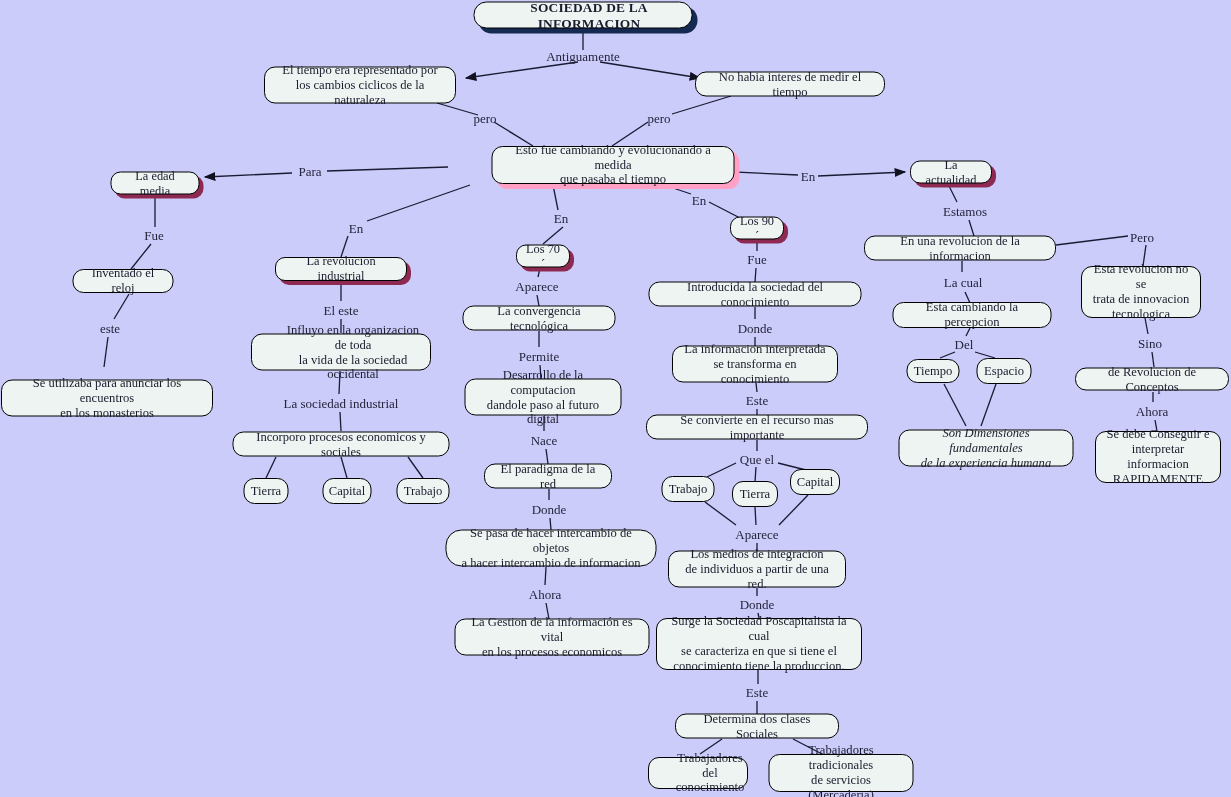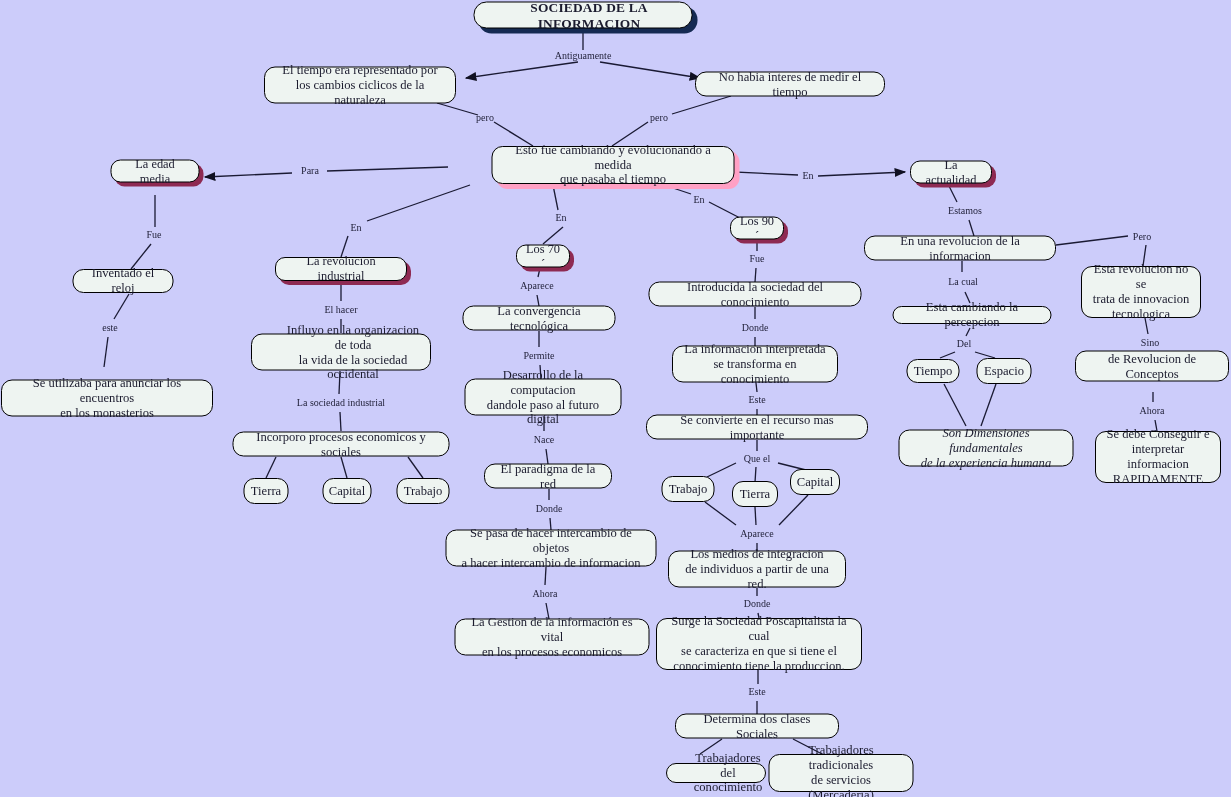--- a/index.html
+++ b/index.html
@@ -8,21 +8,21 @@
     background:#ccccfa;
     font-family:"Liberation Serif","DejaVu Serif",serif;
     overflow:hidden;
   }
   #stage{position:relative;width:1231px;height:797px;}
   svg#edges{position:absolute;left:0;top:0;width:1231px;height:797px;}
   .edge-line{stroke:#1a1a33;stroke-width:1.3;fill:none;}
   .edge-label{
     position:absolute;
     font-family:"Liberation Serif","DejaVu Serif",serif;
-    font-size:10px;
+    font-size:13px;
     color:#24243d;
     white-space:nowrap;
     transform:translate(-50%,-50%);
     background:transparent;
     line-height:1;
   }
   .node{
     position:absolute;
     box-sizing:border-box;
     background:#eef4f1;
@@ -142,21 +142,21 @@
       <div class="edge-label" style="left: 583px; top: 56px;">Antiguamente</div>
       <div class="edge-label" style="left: 485px; top: 118px;">pero</div>
       <div class="edge-label" style="left: 659px; top: 118px;">pero</div>
       <div class="edge-label" style="left: 310px; top: 171px;">Para</div>
       <div class="edge-label" style="left: 808px; top: 176px;">En</div>
       <div class="edge-label" style="left: 356px; top: 228px;">En</div>
       <div class="edge-label" style="left: 561px; top: 218px;">En</div>
       <div class="edge-label" style="left: 699px; top: 200px;">En</div>
       <div class="edge-label" style="left: 154px; top: 235px;">Fue</div>
       <div class="edge-label" style="left: 110px; top: 328px;">este</div>
-      <div class="edge-label" style="left: 341px; top: 310px;">El hacer</div>
+      <div class="edge-label" style="left: 341px; top: 310px;">El este</div>
       <div class="edge-label" style="left: 341px; top: 403px;">La sociedad industrial</div>
       <div class="edge-label" style="left: 537px; top: 286px;">Aparece</div>
       <div class="edge-label" style="left: 539px; top: 356px;">Permite</div>
       <div class="edge-label" style="left: 544px; top: 440px;">Nace</div>
       <div class="edge-label" style="left: 549px; top: 509px;">Donde</div>
       <div class="edge-label" style="left: 545px; top: 594px;">Ahora</div>
       <div class="edge-label" style="left: 757px; top: 259px;">Fue</div>
       <div class="edge-label" style="left: 755px; top: 328px;">Donde</div>
       <div class="edge-label" style="left: 757px; top: 400px;">Este</div>
       <div class="edge-label" style="left: 757px; top: 459px;">Que el</div>
@@ -171,66 +171,66 @@
       <div class="edge-label" style="left: 1150px; top: 343px;">Sino</div>
       <div class="edge-label" style="left: 1152px; top: 411px;">Ahora</div>
     </div>
   <div id="nodes">
       <div class="node title shadow-navy" style="left: 583px; top: 15px; width: 219px; height: 27px;">SOCIEDAD DE LA INFORMACION</div>
       <div class="node" style="left: 360px; top: 85px; width: 192px; height: 37px;">El tiempo era representado por
 los cambios ciclicos de la naturaleza</div>
       <div class="node" style="left: 790px; top: 84px; width: 190px; height: 25px;">No habia interes de medir el tiempo</div>
       <div class="node shadow-pink" style="left: 570px; top: 165px; width: 243px; height: 38px;">Esto fue cambiando y evolucionando a medida
 que pasaba el tiempo</div>
-      <div class="node small shadow-wine" style="left: 155px; top: 171px; width: 89px; height: 23px;">La edad media</div>
+      <div class="node small shadow-wine" style="left: 155px; top: 183px; width: 89px; height: 23px;">La edad media</div>
       <div class="node small shadow-wine" style="left: 951px; top: 172px; width: 82px; height: 23px;">La actualidad</div>
       <div class="node" style="left: 123px; top: 281px; width: 101px; height: 24px;">Inventado el reloj</div>
       <div class="node" style="left: 107px; top: 398px; width: 212px; height: 37px;">Se utilizaba para anunciar los encuentros
 en los monasterios</div>
       <div class="node small shadow-wine" style="left: 341px; top: 269px; width: 132px; height: 24px;">La revolucion industrial</div>
       <div class="node" style="left: 341px; top: 352px; width: 180px; height: 37px; padding-left: 32px;">Influyo en la organizacion de toda
 la vida de la sociedad occidental</div>
       <div class="node" style="left: 341px; top: 444px; width: 217px; height: 25px;">Incorporo procesos economicos y sociales</div>
       <div class="node" style="left: 266px; top: 491px; width: 45px; height: 26px;">Tierra</div>
       <div class="node" style="left: 347px; top: 491px; width: 49px; height: 26px;">Capital</div>
       <div class="node" style="left: 423px; top: 491px; width: 53px; height: 26px;">Trabajo</div>
       <div class="node small shadow-wine" style="left: 543px; top: 256px; width: 54px; height: 23px;">Los 70´</div>
       <div class="node" style="left: 539px; top: 318px; width: 153px; height: 25px;">La convergencia tecnológica</div>
       <div class="node" style="left: 543px; top: 397px; width: 157px; height: 37px;">Desarrollo de la computacion
 dandole paso al futuro digital</div>
       <div class="node" style="left: 548px; top: 476px; width: 128px; height: 25px;">El paradigma de la red</div>
-      <div class="node" style="left: 551px; top: 548px; width: 211px; height: 37px;">Se pasa de hacer intercambio de objetos
+      <div class="node" style="left: 551px; top: 548px; width: 211px; height: 37px; border-radius: 16px;">Se pasa de hacer intercambio de objetos
 a hacer intercambio de informacion</div>
       <div class="node" style="left: 552px; top: 637px; width: 195px; height: 37px;">La Gestion de la información es vital
 en los procesos economicos</div>
       <div class="node small shadow-wine" style="left: 757px; top: 228px; width: 54px; height: 23px;">Los 90´</div>
       <div class="node" style="left: 755px; top: 294px; width: 213px; height: 25px;">Introducida la sociedad del conocimiento</div>
       <div class="node" style="left: 755px; top: 364px; width: 166px; height: 37px;">La informacion interpretada
 se transforma en conocimiento</div>
       <div class="node" style="left: 757px; top: 427px; width: 222px; height: 25px;">Se convierte en el recurso mas importante</div>
       <div class="node" style="left: 688px; top: 489px; width: 53px; height: 26px;">Trabajo</div>
       <div class="node" style="left: 755px; top: 494px; width: 46px; height: 26px;">Tierra</div>
       <div class="node" style="left: 815px; top: 482px; width: 50px; height: 26px;">Capital</div>
       <div class="node" style="left: 757px; top: 569px; width: 178px; height: 37px;">Los medios de integracion
 de individuos a partir de una red.</div>
       <div class="node" style="left: 759px; top: 644px; width: 206px; height: 52px;">Surge la Sociedad Poscapitalista la cual
 se caracteriza en que si tiene el
 conocimiento tiene la produccion.</div>
       <div class="node" style="left: 757px; top: 726px; width: 164px; height: 25px;">Determina dos clases Sociales</div>
-      <div class="node" style="left: 716px; top: 773px; width: 100px; height: 20px; padding-left: 32px;">Trabajadores del
+      <div class="node" style="left: 698px; top: 773px; width: 100px; height: 32px; padding-left: 32px;">Trabajadores del
 conocimiento</div>
       <div class="node" style="left: 841px; top: 773px; width: 145px; height: 38px;">Trabajadores tradicionales
 de servicios (Mercaderia)</div>
       <div class="node" style="left: 960px; top: 248px; width: 192px; height: 25px;">En una revolucion de la informacion</div>
-      <div class="node" style="left: 972px; top: 315px; width: 159px; height: 18px;">Esta cambiando la percepcion</div>
+      <div class="node" style="left: 972px; top: 315px; width: 159px; height: 26px;">Esta cambiando la percepcion</div>
       <div class="node" style="left: 933px; top: 371px; width: 53px; height: 24px;">Tiempo</div>
       <div class="node" style="left: 1004px; top: 371px; width: 55px; height: 26px;">Espacio</div>
       <div class="node" style="left: 986px; top: 448px; width: 175px; height: 37px; font-style: italic;">Son Dimensiones fundamentales
 de la experiencia humana</div>
       <div class="node" style="left: 1141px; top: 292px; width: 120px; height: 52px;">Esta revolucion no se
 trata de innovacion
 tecnologica</div>
-      <div class="node" style="left: 1152px; top: 366px; width: 154px; height: 31px;">de Revolucion de Conceptos</div>
+      <div class="node" style="left: 1152px; top: 379px; width: 154px; height: 23px;">de Revolucion de Conceptos</div>
       <div class="node" style="left: 1158px; top: 457px; width: 126px; height: 52px;">Se debe Conseguir e
 interpretar informacion
 RAPIDAMENTE</div>
     </div>
 </div>
 
 </body></html>

